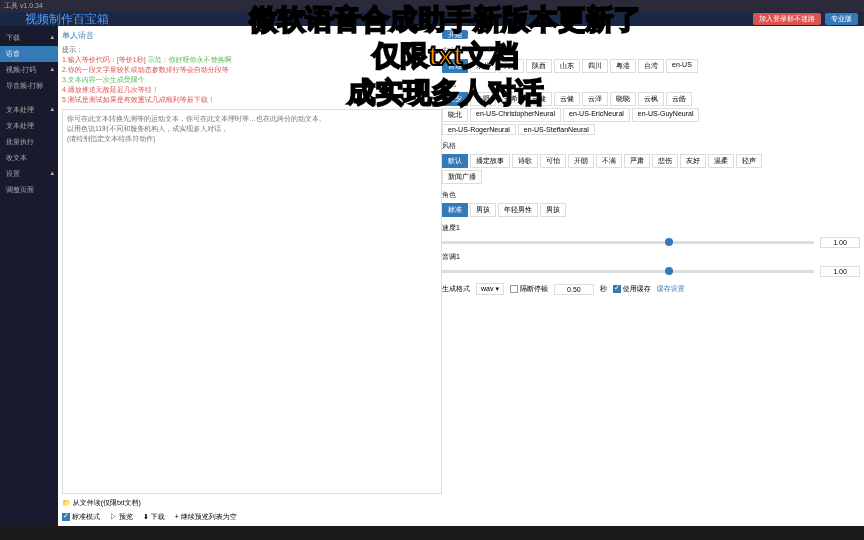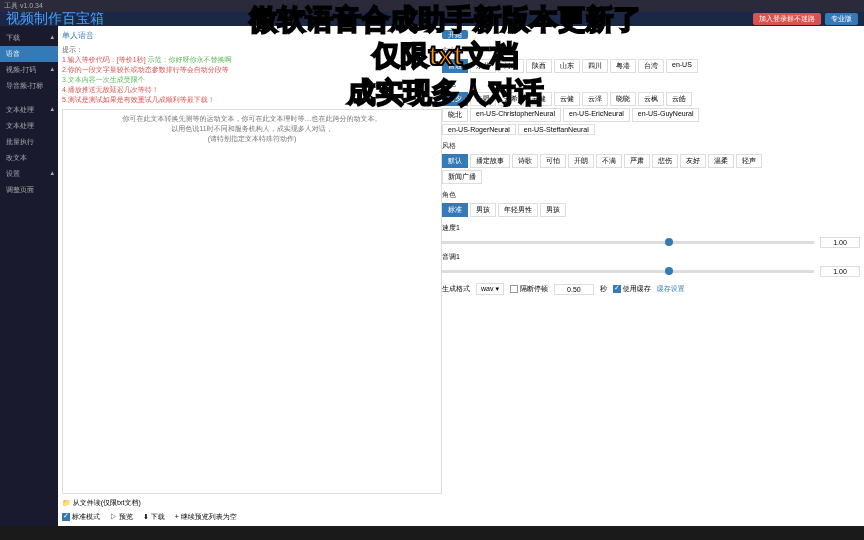--- a/index.html
+++ b/index.html
@@ -1,34 +1,34 @@
 <!DOCTYPE html>
 <html><head>
 <meta charset="utf-8">
 <style>
 * { margin: 0; padding: 0; box-sizing: border-box; font-family: "Microsoft YaHei", sans-serif; }
 body { width: 864px; height: 540px; overflow: hidden; background: #f5f5f5; position: relative; font-size: 8px; }
 .titlebar { height: 12px; background: #2a2a3a; display: flex; align-items: center; padding: 0 4px; color: #aaa; font-size: 7px; }
 .topbar { height: 14px; background: #1a2845; display: flex; align-items: center; justify-content: space-between; padding: 0 6px; }
-.topbar-left { color: #4a9eff; font-size: 14px; }
+.topbar-left { color: #4a9eff; font-size: 12px; margin-left: 19px; }
 .topbar-right { display: flex; gap: 4px; }
 .btn-red { background: #d9534f; color: #fff; padding: 1px 6px; font-size: 7px; border-radius: 2px; }
 .btn-blue { background: #337ab7; color: #fff; padding: 1px 6px; font-size: 7px; border-radius: 2px; cursor: pointer; }
 .main { display: flex; height: calc(100% - 40px); }
 .sidebar { width: 58px; background: #1a1a2e; color: #aaa; font-size: 7px; padding-top: 4px; }
 .si { padding: 3px 6px; cursor: pointer; position: relative; }
 .si.active { background: #337ab7; color: #fff; }
 .si .arrow { position: absolute; right: 4px; }
 .content { flex: 1; background: #fff; display: flex; padding: 4px; gap: 0; overflow: hidden; }
 .left-panel { width: 380px; display: flex; flex-direction: column; }
 .hints { font-size: 7px; margin-bottom: 4px; }
 .hint-red { color: #d9534f; }
 .hint-green { color: #5cb85c; }
 .hint-label { color: #666; }
-.textarea { flex: 1; border: 1px solid #ddd; padding: 4px; font-size: 7px; color: #666; resize: none; min-height: 260px; text-align: center; }
+.textarea { flex: 1; border: 1px solid #ddd; padding: 4px; font-size: 7px; color: #666; resize: none; min-height: 260px; }
 .bottom-ctrl { margin-top: 4px; font-size: 7px; display: flex; align-items: center; gap: 10px; flex-wrap: wrap; }
 .right-panel { flex: 1; font-size: 7px; }
 .section { margin-bottom: 6px; }
 .section-label { color: #333; margin-bottom: 3px; }
 .tags { display: flex; flex-wrap: wrap; gap: 2px; }
 .tag { border: 1px solid #ddd; padding: 1px 5px; cursor: pointer; background: #fff; }
 .tag.active { background: #337ab7; color: #fff; border-color: #337ab7; }
 .slider-row { display: flex; align-items: center; gap: 6px; margin-bottom: 4px; }
 .slider-row label { width: 30px; }
 .slider { flex: 1; height: 3px; background: #ddd; position: relative; }

